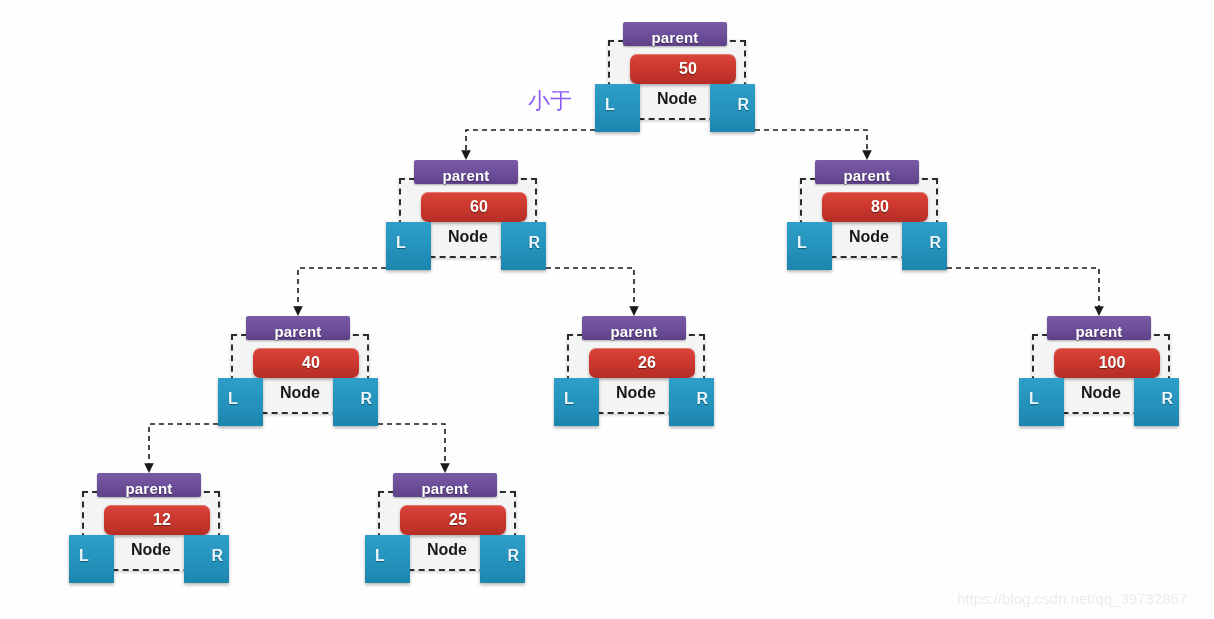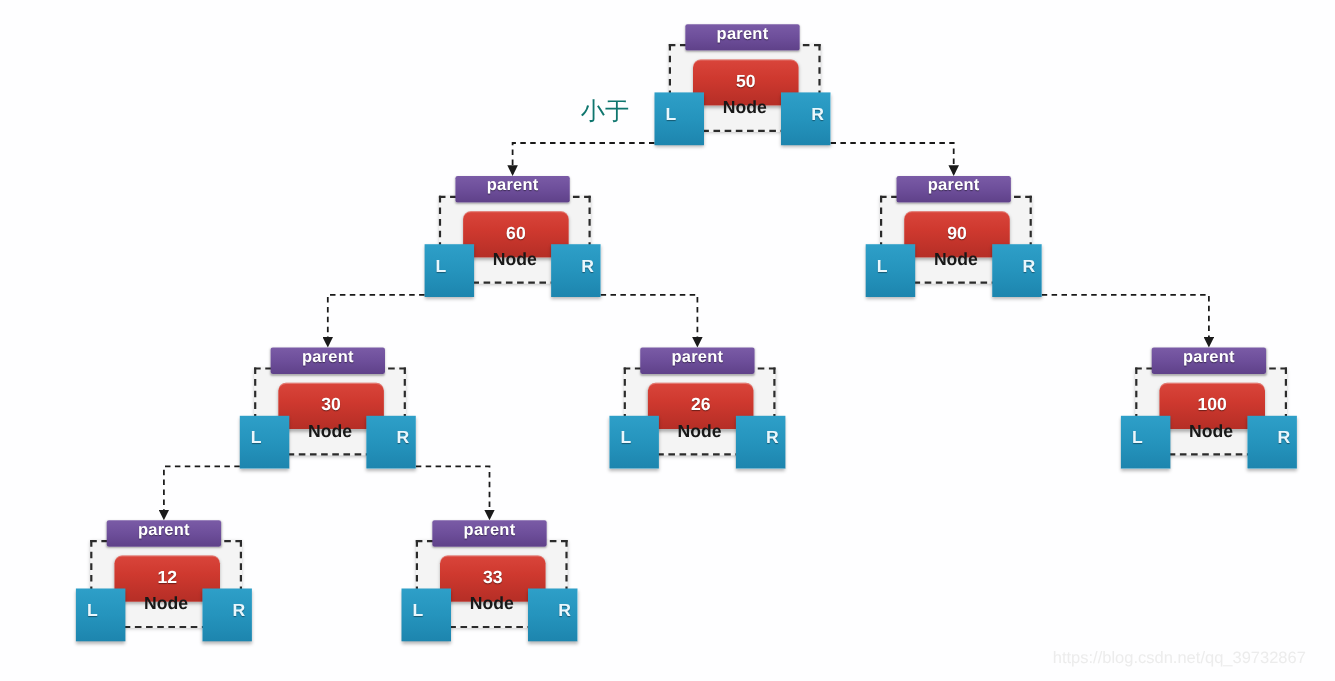--- a/index.html
+++ b/index.html
@@ -33,21 +33,21 @@
   .parent-tab {
     position: absolute;
     left: 25px;
     top: 0;
     width: 104px;
     height: 24px;
     background: linear-gradient(to bottom, #7a5ba6 0%, #6e4f9b 48%, #5f4189 100%);
     border-radius: 2px;
     box-shadow: 0 1px 2px rgba(0,0,0,0.30);
     display: flex;
-    align-items: flex-start;
+    align-items: flex-end;
     justify-content: center;
     color: #ffffff;
     font-size: 15px;
     font-weight: bold;
     letter-spacing: .2px;
     text-shadow: 0 1px 1px rgba(0,0,0,.45);
     z-index: 4;
   }
   .node-box {
     position: absolute;
@@ -58,31 +58,32 @@
     background: #f4f4f4;
     border: 2px dashed #2b2b2b;
     box-shadow: 0 1px 3px rgba(0,0,0,0.22);
     z-index: 3;
   }
   .value-pill {
     position: absolute;
     left: 20px;
     top: 12px;
     width: 96px;
-    height: 42px;
+    height: 30px;
     border-radius: 7px;
     background: linear-gradient(to bottom, #d9453b 0%, #cf392f 40%, #b52e26 100%);
     box-shadow: 0 2px 3px rgba(0,0,0,0.28), inset 0 1px 0 rgba(255,255,255,.28);
     display: flex;
     align-items: center;
     justify-content: center;
     color: #ffffff;
     font-size: 16px;
     font-weight: bold;
     text-shadow: 0 1px 1px rgba(0,0,0,.45);
+    padding-left: 10px;
   }
   .node-label {
     position: absolute;
     left: 0;
     top: 48px;
     width: 134px;
     text-align: center;
     color: #181818;
     font-size: 16px;
     font-weight: bold;
@@ -103,21 +104,21 @@
   .lr-tab.right { left: 112px; top: 62px; }
   .lr-tab.left span {
     position: absolute; left: 10px; top: 12px;
   }
   .lr-tab.right span {
     position: absolute; right: 6px; top: 12px;
   }
 
   .annotation {
     position: absolute;
-    color: #0f766e;
+    color: #8b5cf6;
     font-size: 22px;
     font-weight: 500;
     white-space: nowrap;
   }
   .watermark {
     position: absolute;
     color: #ececec;
     font-size: 15px;
     white-space: nowrap;
   }
@@ -179,38 +180,38 @@
       <div class="lr-tab right">
         <span>R</span>
       </div>
     </div>
     <div class="node" style="left: 790px; top: 160px;">
       <div class="parent-tab">
         <span>parent</span>
       </div>
       <div class="node-box">
         <div class="value-pill">
-          <span>90</span>
+          <span>80</span>
         </div>
         <div class="node-label">Node</div>
       </div>
       <div class="lr-tab left">
         <span>L</span>
       </div>
       <div class="lr-tab right">
         <span>R</span>
       </div>
     </div>
     <div class="node" style="left: 221px; top: 316px;">
       <div class="parent-tab">
         <span>parent</span>
       </div>
       <div class="node-box">
         <div class="value-pill">
-          <span>30</span>
+          <span>40</span>
         </div>
         <div class="node-label">Node</div>
       </div>
       <div class="lr-tab left">
         <span>L</span>
       </div>
       <div class="lr-tab right">
         <span>R</span>
       </div>
     </div>
@@ -264,21 +265,21 @@
       <div class="lr-tab right">
         <span>R</span>
       </div>
     </div>
     <div class="node" style="left: 368px; top: 473px;">
       <div class="parent-tab">
         <span>parent</span>
       </div>
       <div class="node-box">
         <div class="value-pill">
-          <span>33</span>
+          <span>25</span>
         </div>
         <div class="node-label">Node</div>
       </div>
       <div class="lr-tab left">
         <span>L</span>
       </div>
       <div class="lr-tab right">
         <span>R</span>
       </div>
     </div>

